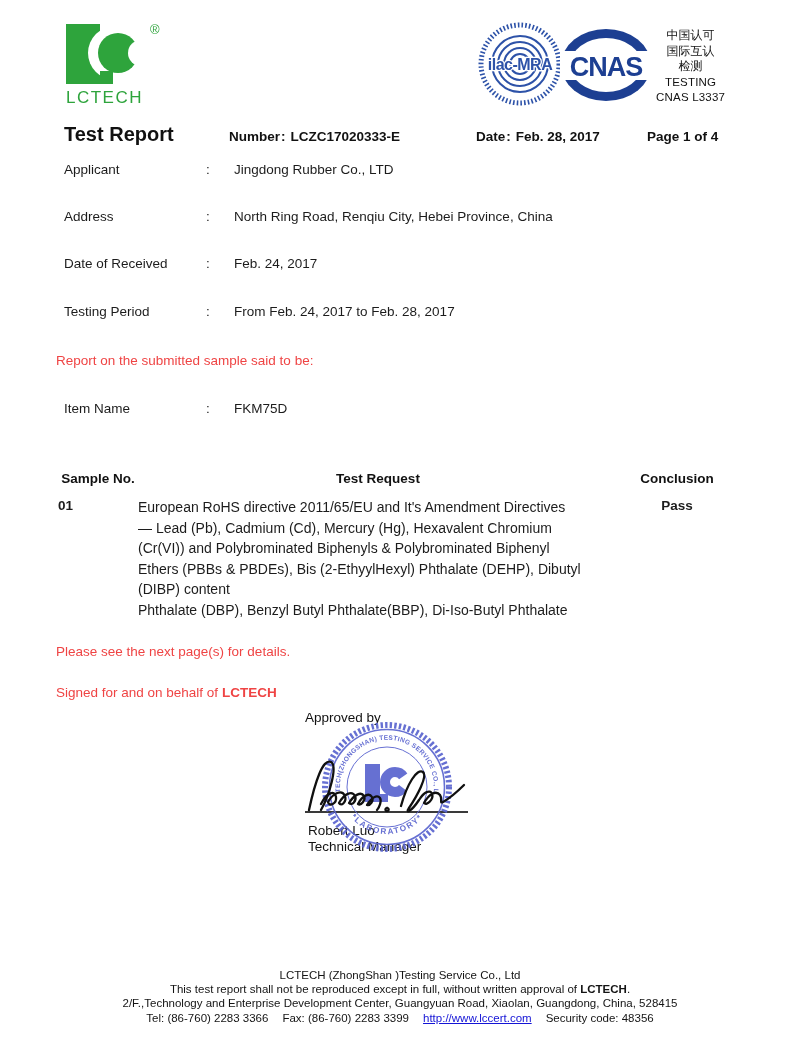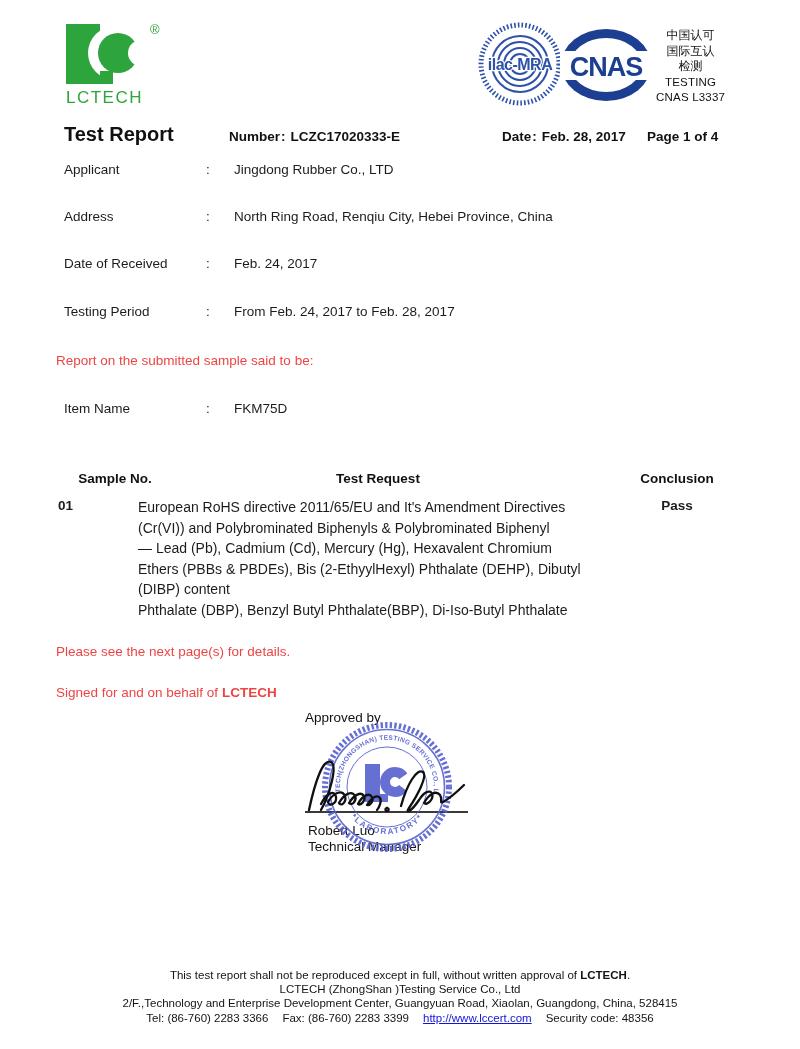--- a/index.html
+++ b/index.html
@@ -92,21 +92,21 @@
     <div>国际互认</div>
     <div>检测</div>
     <div class="b">TESTING</div>
     <div class="b">CNAS L3337</div>
   </div>
 
   <div class="title">Test Report</div>
   <div class="hmeta" style="left:229px;">
     <span>Number</span><span class="c">:</span><span>LCZC17020333-E</span>
   </div>
-  <div class="hmeta" style="left:467px;padding-left:35px;">
+  <div class="hmeta" style="left:441px;padding-left:35px;">
     <span>Date</span><span class="c">:</span><span>Feb. 28, 2017</span>
   </div>
   <div class="hmeta" style="left:647px;">Page 1 of 4</div>
 
   <div class="frow" style="top:162px;">
     <span class="lab">Applicant</span>
     <span class="col">:</span>
     <span class="val">Jingdong Rubber Co., LTD</span>
   </div>
   <div class="frow" style="top:209px;">
@@ -126,29 +126,29 @@
   </div>
 
   <div class="plain" style="left:56px;top:353px;">Report on the submitted sample said to be:</div>
 
   <div class="frow" style="top:401px;">
     <span class="lab">Item Name</span>
     <span class="col">:</span>
     <span class="val">FKM75D</span>
   </div>
 
-  <div class="th" style="left:58px;top:471px;width:80px;margin-left:17px;">Sample No.</div>
+  <div class="th" style="left:58px;top:471px;width:80px;">Sample No.</div>
   <div class="th" style="left:138px;top:471px;width:480px;">Test Request</div>
   <div class="th" style="left:638px;top:471px;width:78px;">Conclusion</div>
 
   <div class="td-sample">01</div>
   <div class="td-req">
     <div>European RoHS directive 2011/65/EU and It's Amendment Directives</div>
+    <div>— Lead (Pb), Cadmium (Cd), Mercury (Hg), Hexavalent Chromium</div>
     <div>(Cr(VI)) and Polybrominated Biphenyls &amp; Polybrominated Biphenyl</div>
-    <div>— Lead (Pb), Cadmium (Cd), Mercury (Hg), Hexavalent Chromium</div>
     <div>Ethers (PBBs &amp; PBDEs), Bis (2-EthyylHexyl) Phthalate (DEHP), Dibutyl</div>
     <div>(DIBP) content</div>
     <div>Phthalate (DBP), Benzyl Butyl Phthalate(BBP), Di-Iso-Butyl Phthalate</div>
   </div>
   <div class="td-con">Pass</div>
 
   <div class="plain" style="left:56px;top:644px;">Please see the next page(s) for details.</div>
   <div class="plain" style="left:56px;top:685px;">
     <span>Signed for and on behalf of </span><span class="bold">LCTECH</span>
   </div>
@@ -186,23 +186,23 @@
       <path d="M92,66 a1.6,1.6 0 1 0 0.1,0"></path>
       <path d="M106,64 C112,42 122,26 128,30 C133,34 122,54 114,66 C110,72 116,70 124,58 C129,50 135,47 137,52 C139,57 132,64 129,61 C134,52 141,48 145,53 C148,57 144,62 148,60 C155,56 163,49 169,43"></path>
     </g>
   </svg>
 
   <div class="sigline"></div>
   <div class="signame">Robert Luo</div>
   <div class="sigtitle">Technical Manager</div>
 
   <div class="footer">
+    <div>LCTECH (ZhongShan )Testing Service Co., Ltd</div>
     <div>
       <span>This test report shall not be reproduced except in full, without written approval of </span><span class="bold">LCTECH</span><span>.</span>
     </div>
-    <div>LCTECH (ZhongShan )Testing Service Co., Ltd</div>
     <div>2/F.,Technology and Enterprise Development Center, Guangyuan Road, Xiaolan, Guangdong, China, 528415</div>
     <div>
       <span>Tel: (86-760) 2283 3366</span><span class="gap"></span><span>Fax: (86-760) 2283 3399</span><span class="gap"></span><a>http://www.lccert.com</a><span class="gap"></span><span>Security code: 48356</span>
     </div>
   </div>
 
 </div>
 
 </body></html>

